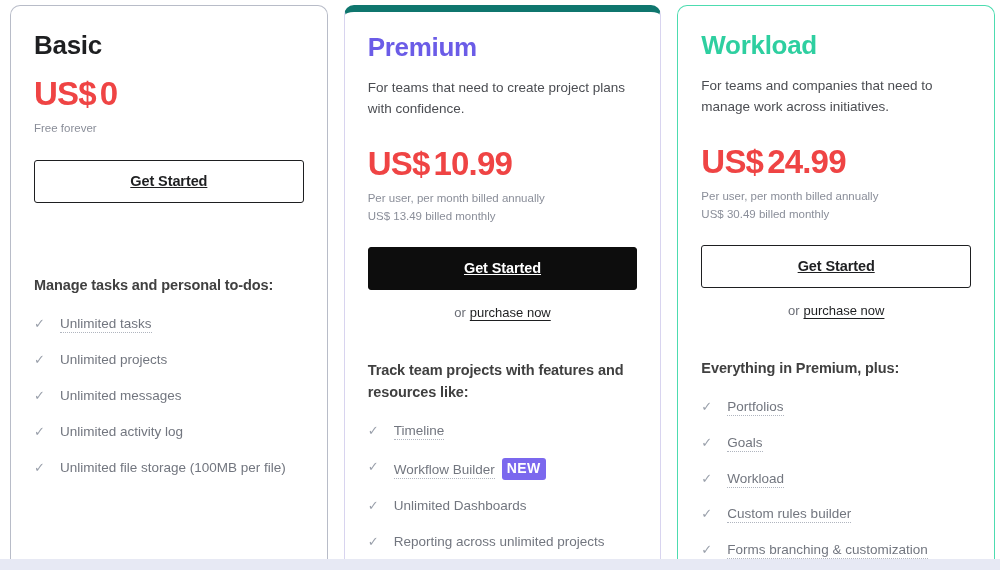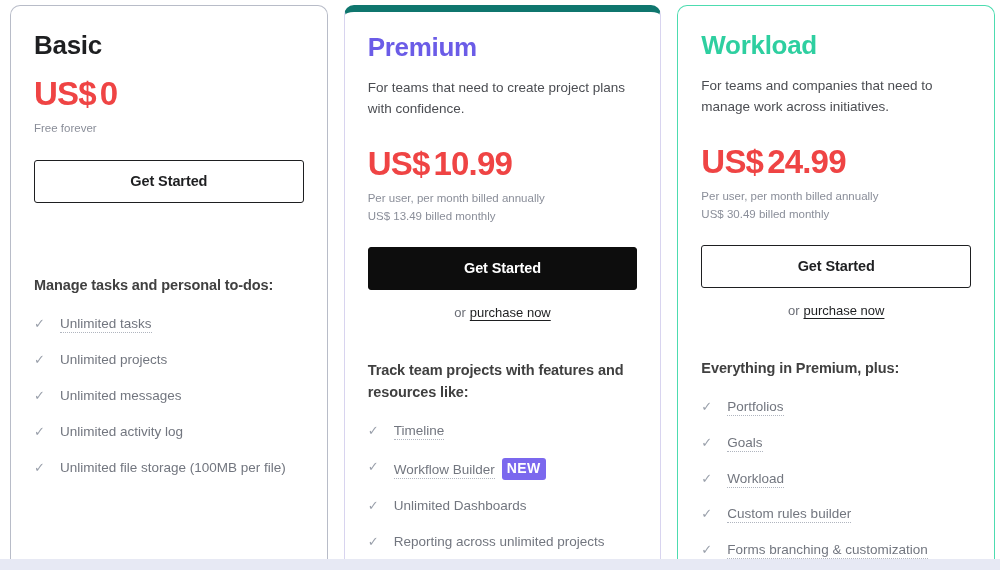--- a/index.html
+++ b/index.html
@@ -107,20 +107,21 @@
     width: 100%;
     height: 43px;
     line-height: 41px;
     text-align: center;
     font-size: 14.5px;
     font-weight: 700;
     letter-spacing: -0.1px;
     border-radius: 3px;
     cursor: pointer;
     font-family: "Liberation Sans", sans-serif;
+    text-decoration: underline;
   }
   .cta.outline {
     background: #ffffff;
     border: 1px solid #1e1f21;
     color: #1e1f21;
   }
   .cta.solid {
     background: #0d0d0d;
     border: 1px solid #0d0d0d;
     color: #ffffff;

